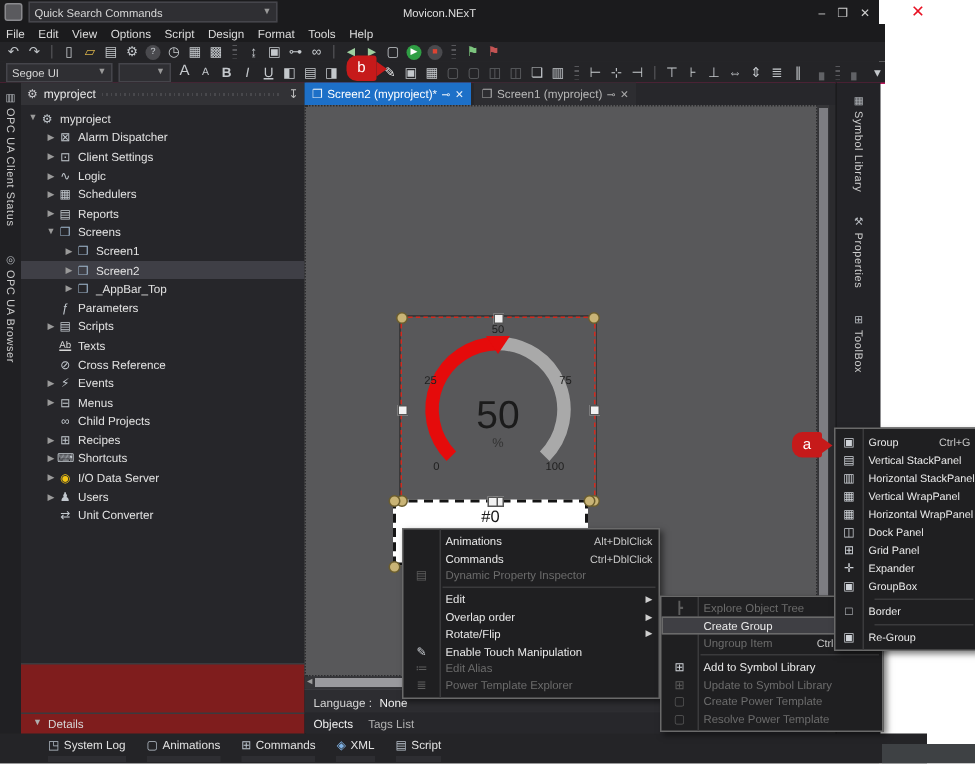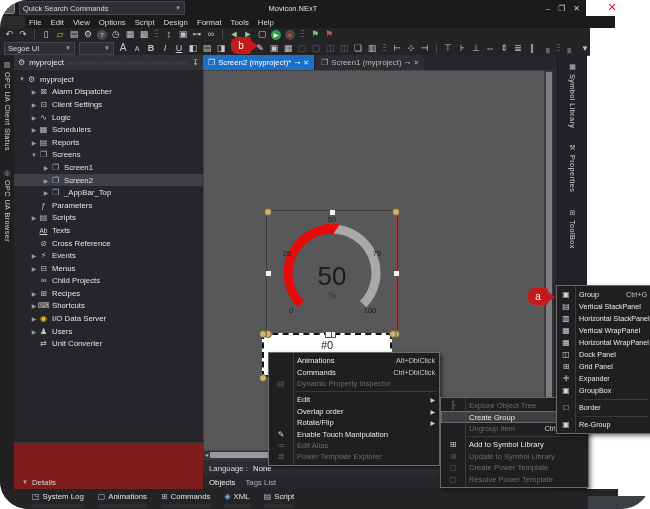--- a/index.html
+++ b/index.html
@@ -1,33 +1,33 @@
 <!DOCTYPE html>
 <html><head>
 <meta charset="utf-8">
 <style>
   html,body{margin:0;padding:0;background:#fff;}
   #app{position:relative;width:650px;height:509px;background:#fff;overflow:hidden;
-       font-family:"Liberation Sans","DejaVu Sans",sans-serif;font-size:8px;color:#e6e6e6;border-radius:28px;
+       font-family:"Liberation Sans","DejaVu Sans",sans-serif;font-size:8px;color:#e6e6e6;
        -webkit-font-smoothing:antialiased;}
   .abs{position:absolute;}
   .window{position:absolute;left:0;top:0;width:586px;height:509px;background:#2b2b2e;}
 
   
   .titlebar{left:0;top:0;width:586px;height:16px;background:#1b1b1d;display:flex;align-items:center;}
   .app-icon{width:10px;height:10px;margin:0 4px 0 3px;background:#5a5a5e;border:1px solid #8a8a8e;border-radius:2px;}
   .search-combo{width:158px;height:12px;background:#2f2f33;border:1px solid #45454b;display:flex;align-items:center;
                 color:#d8d8d8;font-size:7.5px;padding:0 3px;}
   .search-combo .caret{margin-left:auto;color:#9a9a9a;font-size:6px;}
   .win-title{position:absolute;left:0;right:0;text-align:center;font-size:7.5px;color:#e0e0e0;pointer-events:none;}
   .win-controls{margin-left:auto;display:flex;gap:8px;padding-right:6px;color:#cfcfcf;font-size:8px;z-index:2;}
   .outer-close{left:604px;top:1px;width:16px;height:13px;color:#e81123;font-weight:bold;font-size:11px;text-align:center;}
 
   
-  .menubar{left:0;top:16px;width:586px;height:12px;background:#1b1b1d;display:flex;align-items:center;gap:9px;padding-left:4px;margin-left:25px;}
+  .menubar{left:0;top:16px;width:586px;height:12px;background:#1b1b1d;display:flex;align-items:center;gap:9px;padding-left:4px;}
   .menu-item{color:#dcdcdc;font-size:7.8px;}
 
   
   .toolbar1{left:0;top:28px;width:586px;height:13px;background:#242427;display:flex;align-items:center;gap:4px;padding-left:4px;}
   .toolbar2{left:0;top:41px;width:586px;height:14px;background:#242427;display:flex;align-items:center;gap:4px;padding-left:4px;border-bottom:1px solid #be185d;}
   .tb-icon{display:inline-flex;align-items:center;justify-content:center;min-width:10px;height:11px;color:#c4c8cc;font-size:9px;line-height:1;}
   .tb-icon.dis{opacity:.38;}
   .tb-sep{width:1px;height:9px;background:#4a4a4e;margin:0 2px;}
   .tb-sep.dots{width:3px;background:repeating-linear-gradient(#57575b 0 1px,transparent 1px 3px);}
   .circle-green{width:10px;height:10px;border-radius:50%;background:#2f9e44;color:#fff;font-size:6px;}

